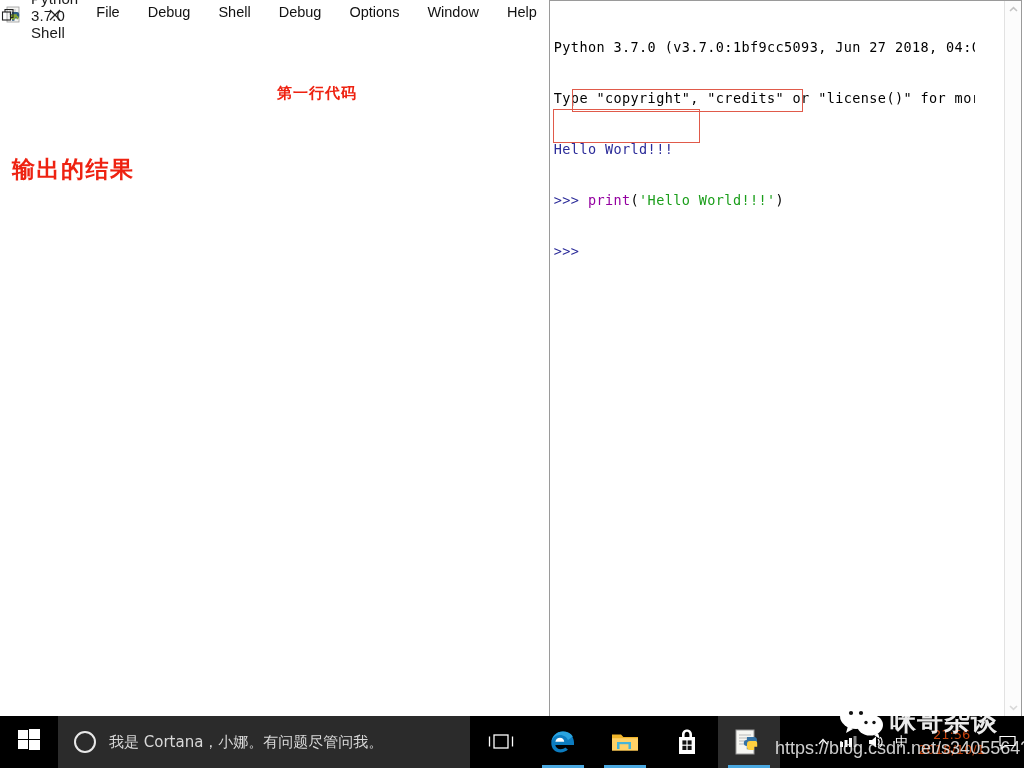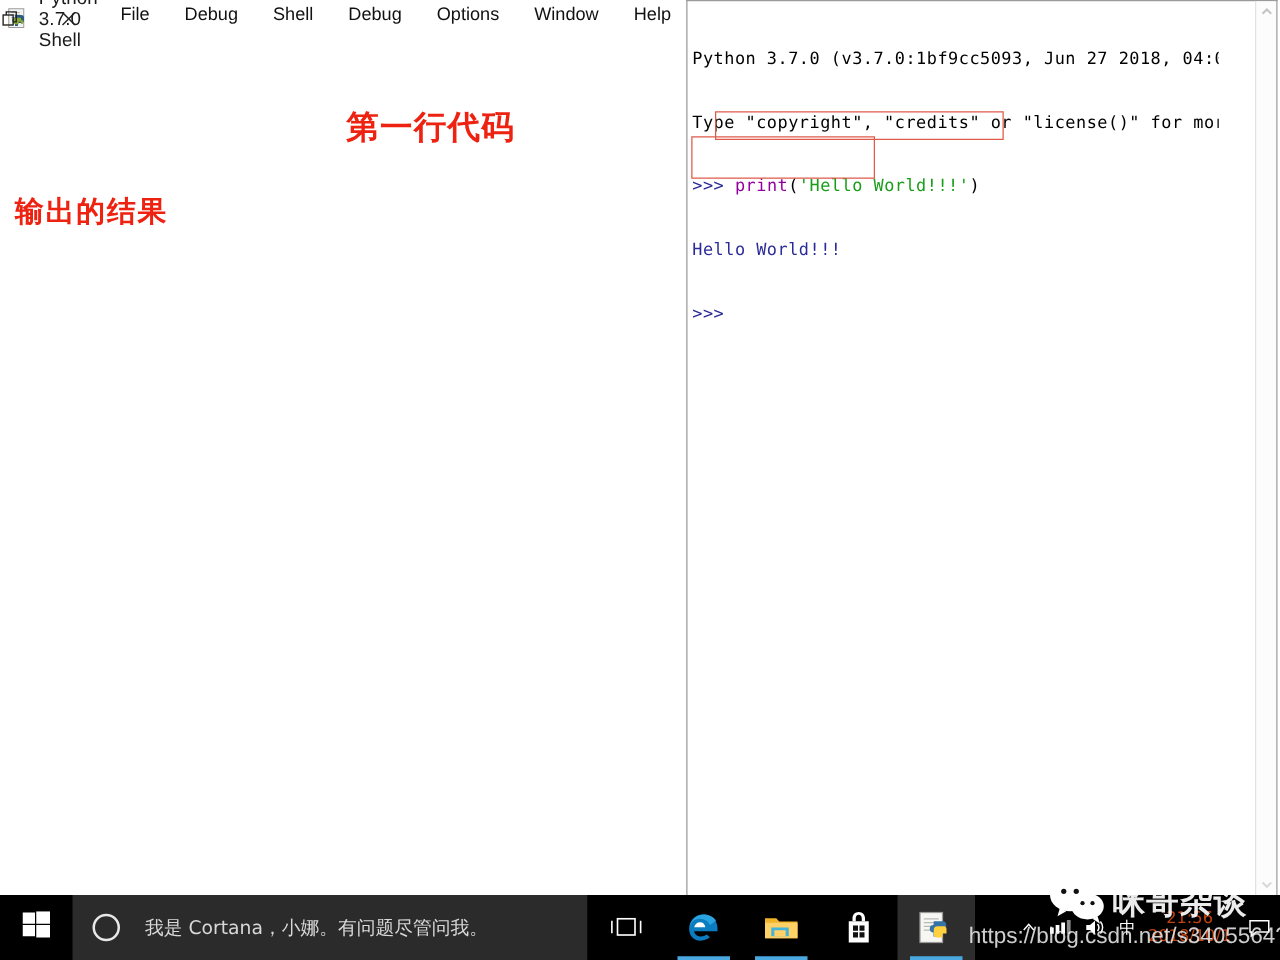--- a/index.html
+++ b/index.html
@@ -128,21 +128,21 @@
     border: 1.5px solid #e05a4a;
     pointer-events: none;
   }
   .anno-label {
     position: absolute;
     color: #ee2211;
     font-family: "DejaVu Sans", sans-serif;
     font-weight: bold;
     white-space: nowrap;
   }
-  #anno-label-code  { left: 277px; top: 84px;  font-size: 26px; letter-spacing: 1px;}
+  #anno-label-code  { left: 277px; top: 84px;  font-size: 15px; letter-spacing: 1px;}
   #anno-label-out   { left: 12px;  top: 154px; font-size: 23px; letter-spacing: 1.5px;}
   #anno-box-code { left: 22px;  top: 88px;  width: 231px; height: 23px; }
   #anno-box-out  { left: 3px;   top: 108px; width: 147px; height: 34px; }
 
   
   #status-bar {
     flex: 0 0 27px;
     height: 27px;
     background: #f0f0f0;
     border-top: 1px solid #c9c9c9;
@@ -169,21 +169,21 @@
     width: 58px;
     display: flex; align-items: center; justify-content: center;
     background: #000000;
   }
   #cortana-box {
     width: 412px;
     background: #2b2b2b;
     display: flex;
     align-items: center;
     padding-left: 16px;
-    gap: 20px;
+    gap: 13px;
   }
   #cortana-circle {
     width: 22px; height: 22px;
     border: 2px solid #e8e8e8;
     border-radius: 50%;
     flex: 0 0 22px;
   }
   #cortana-text {
     font-size: 15px;
     color: #d9d9d9;
@@ -309,22 +309,22 @@
     <div class="menu-item">Options</div>
     <div class="menu-item">Window</div>
     <div class="menu-item">Help</div>
   </div>
 
   <div id="shell-wrap">
 
     <div id="shell-text">
       <div class="sline">Python 3.7.0 (v3.7.0:1bf9cc5093, Jun 27 2018, 04:06:47) [MSC v.1914 32 bit (Intel)] on win32</div>
       <div class="sline">Type "copyright", "credits" or "license()" for more information.</div>
+      <div class="sline tok-output">Hello World!!!</div>
       <div class="sline"><span class="tok-prompt">&gt;&gt;&gt;</span><span> </span><span class="tok-builtin">print</span><span>(</span><span class="tok-string">'Hello World!!!'</span><span>)</span></div>
-      <div class="sline tok-output">Hello World!!!</div>
       <div class="sline tok-prompt">&gt;&gt;&gt;</div>
 
       
       <div class="anno-box" id="anno-box-code"></div>
       <div class="anno-box" id="anno-box-out"></div>
     </div>
 
     <div id="shell-scrollbar">
       <div id="scroll-up-arrow">
         <svg width="9" height="7" viewBox="0 0 9 7">

